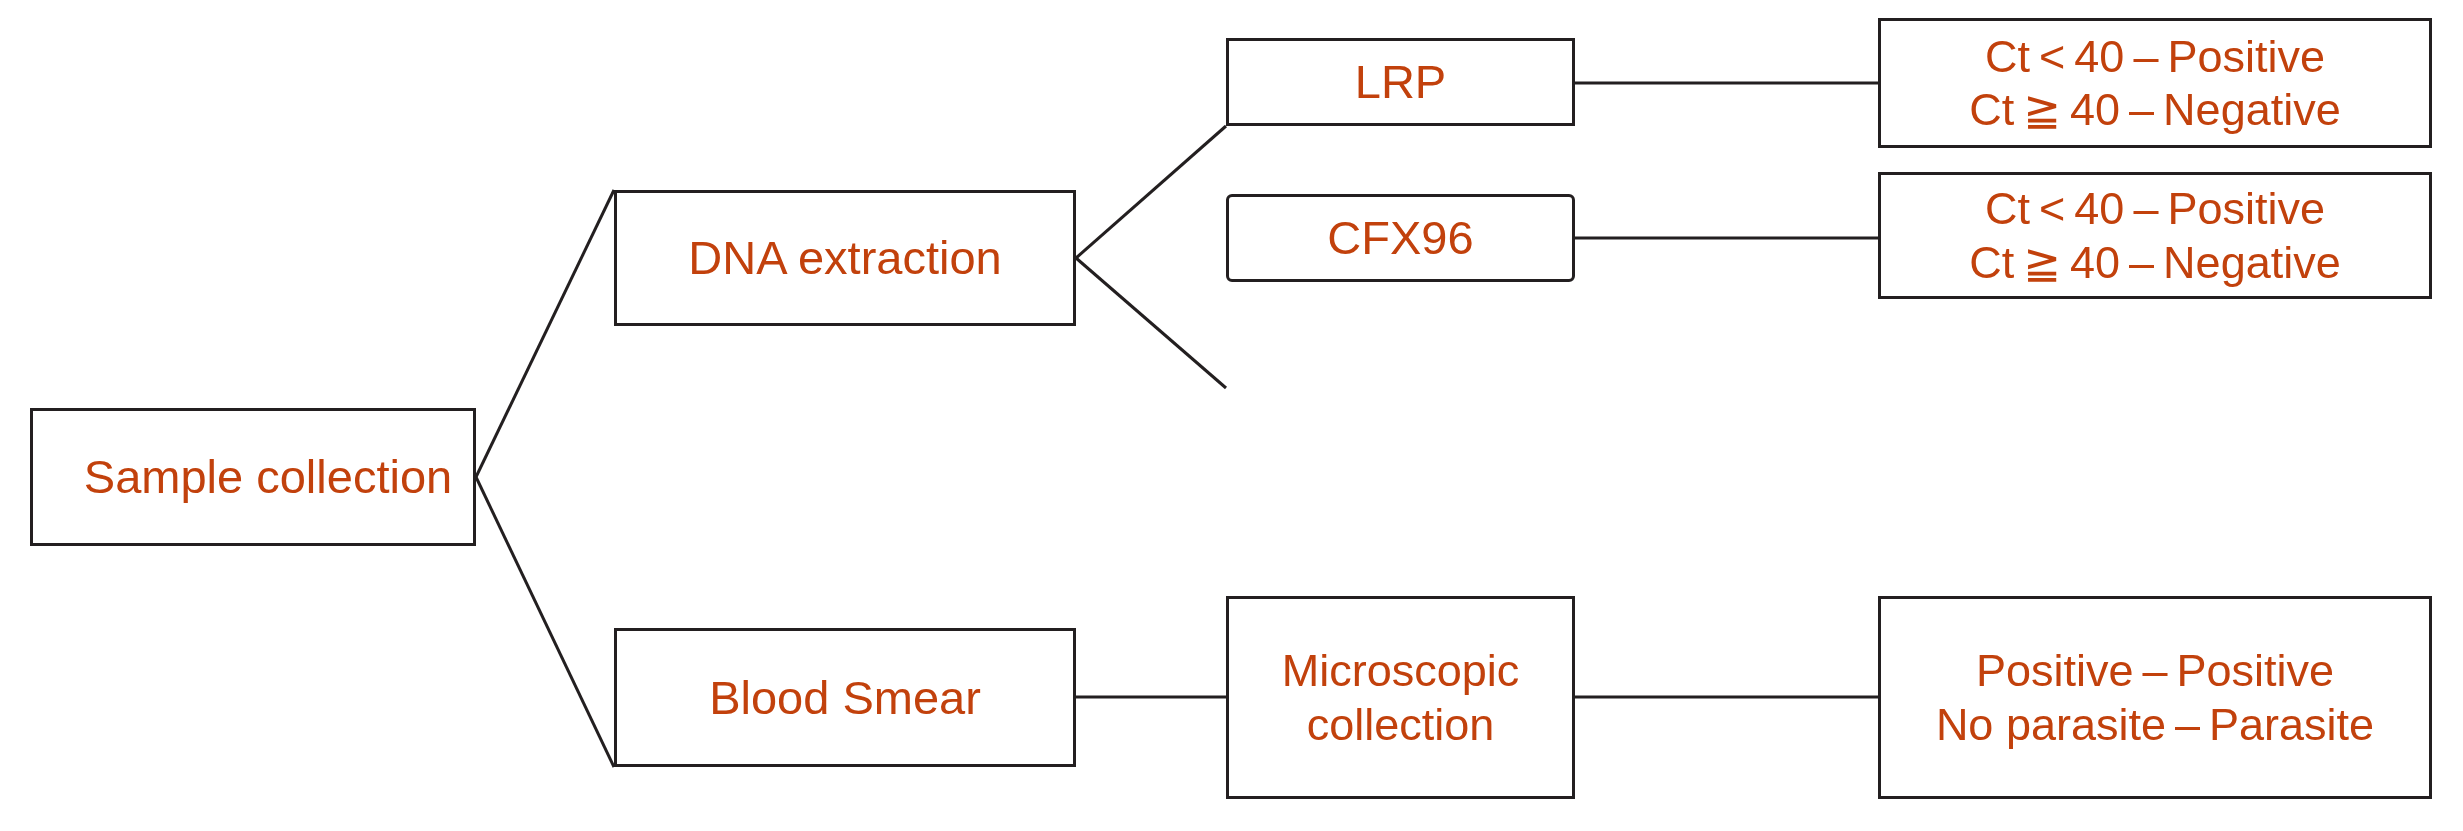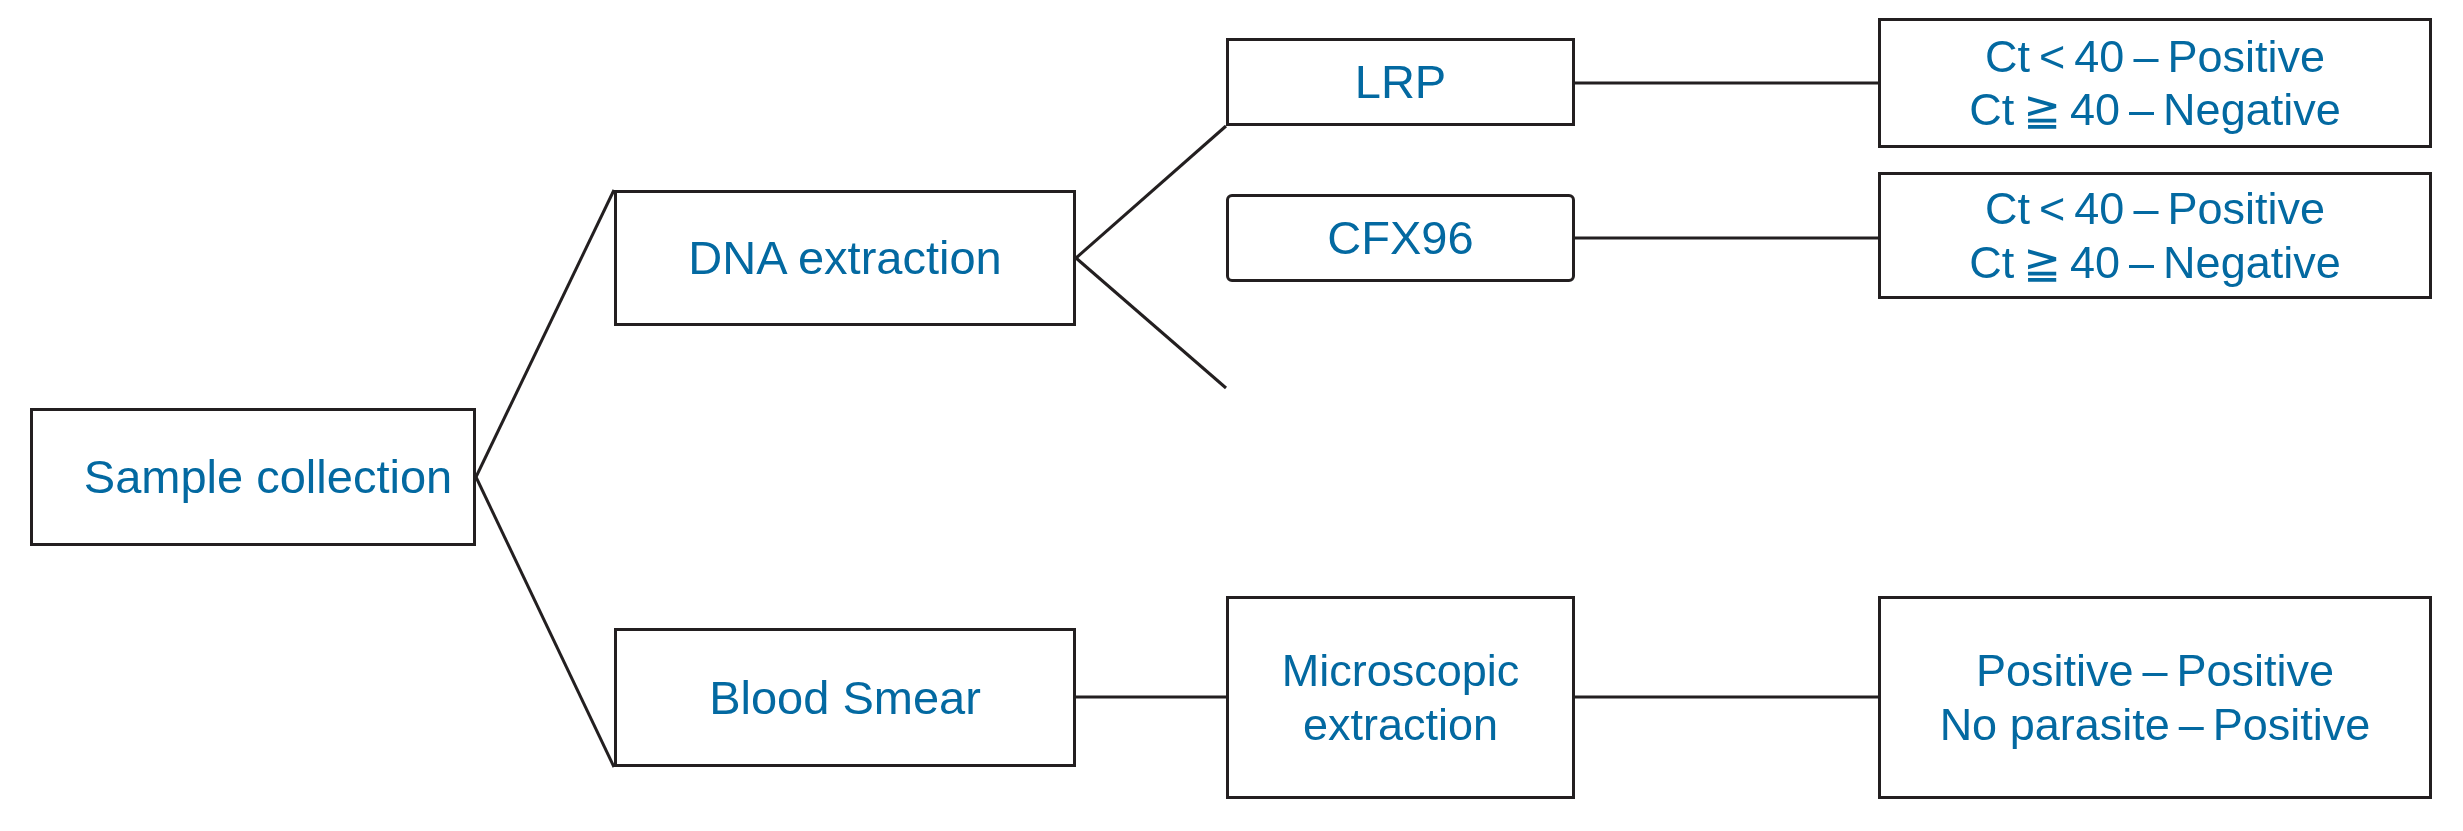--- a/index.html
+++ b/index.html
@@ -30,21 +30,21 @@
   .node {
     position: absolute;
     box-sizing: border-box;
     border: 3px solid #231f20;
     background: #ffffff;
     display: flex;
     align-items: center;
     justify-content: center;
     text-align: center;
     line-height: 1.18;
-    color: #0369a1;
+    color: #c2410c;
     z-index: 2;
   }
   .node .label {
     display: block;
     width: 100%;
     padding: 0 10px;
     box-sizing: border-box;
   }
   .node .label .line {
     display: block;
@@ -148,38 +148,38 @@
     <span class="label">LRP</span>
   </div>
 
   <div class="node" id="node-cfx96">
     <span class="label">CFX96</span>
   </div>
 
   <div class="node" id="node-microscopic-examination">
     <span class="label">
       <span class="line">Microscopic</span>
-      <span class="line">extraction</span>
+      <span class="line">collection</span>
     </span>
   </div>
 
   <div class="node" id="node-lrp-result">
     <span class="label">
       <span class="line">Ct &lt; 40 – Positive</span>
       <span class="line">Ct ≧ 40 – Negative</span>
     </span>
   </div>
 
   <div class="node" id="node-cfx96-result">
     <span class="label">
       <span class="line">Ct &lt; 40 – Positive</span>
       <span class="line">Ct ≧ 40 – Negative</span>
     </span>
   </div>
 
   <div class="node" id="node-smear-result">
     <span class="label">
       <span class="line">Positive – Positive</span>
-      <span class="line">No parasite – Positive</span>
+      <span class="line">No parasite – Parasite</span>
     </span>
   </div>
 
 </div>
 
 </body></html>

